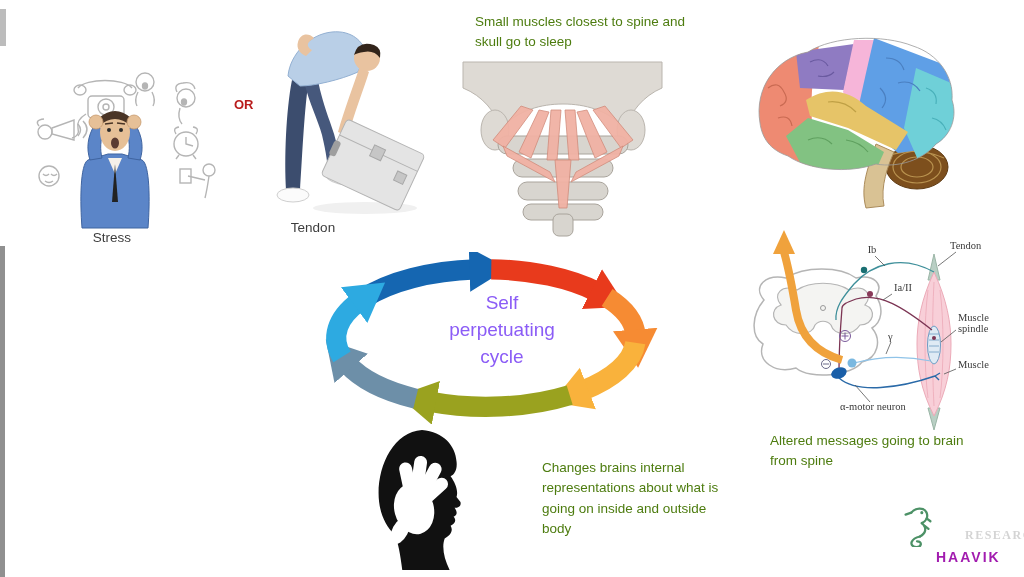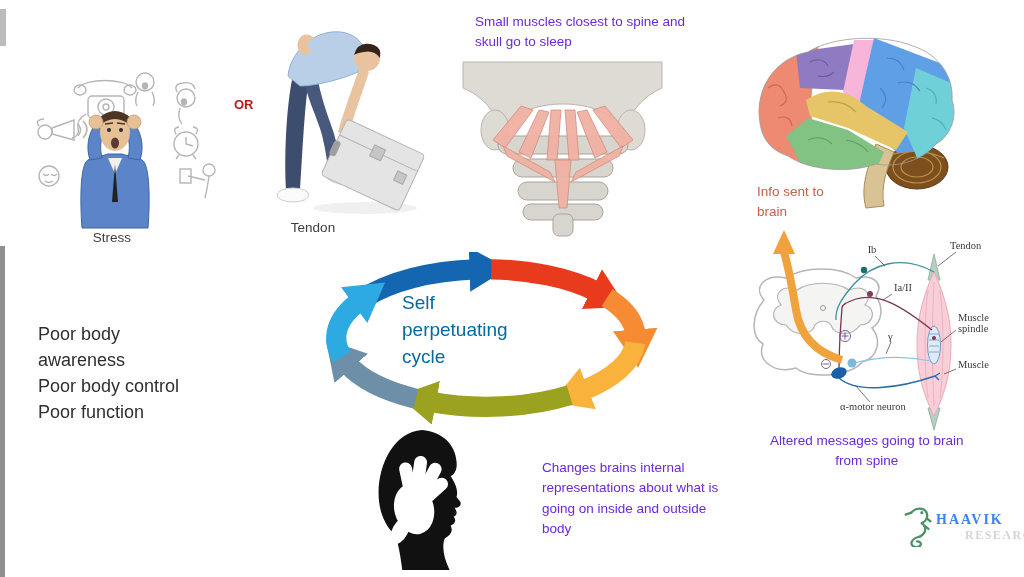--- a/index.html
+++ b/index.html
@@ -1,27 +1,27 @@
 <!DOCTYPE html>
 <html><head>
 <meta charset="utf-8">
 <style>
   html,body{margin:0;padding:0;background:#fff;}
   #canvas{position:relative;width:1024px;height:577px;background:#ffffff;overflow:hidden;
           font-family:"Liberation Sans",sans-serif;color:#3d3d3d;}
   .abs{position:absolute;}
   .pre{white-space:pre-line;}
   .caption{font-size:13.5px;color:#3d3d3d;}
-  .caption-sm{font-size:13.5px;line-height:1.5;color:#6d28d9;}
+  .caption-sm{font-size:13.5px;line-height:1.5;color:#4d7c0f;}
   .big-text{font-size:18px;line-height:1.44;color:#2f2f2f;}
-  .cycle-label{font-size:19px;line-height:1.42;color:#0369a1;text-align:left;}
+  .cycle-label{font-size:19px;line-height:1.42;color:#8b5cf6;text-align:center;}
   .info-caption{font-size:13.5px;line-height:1.5;color:#c55f4a;}
   .or-label{font-size:13px;font-weight:600;color:#b91c1c;}
   .center{text-align:center;}
-  .logo-top{font-family:Liberation Serif, serif;font-size:14px;letter-spacing:2px;color:#3b82f6;font-weight:bold;}
+  .logo-top{font-family:Liberation Sans, sans-serif;font-size:14px;letter-spacing:2px;color:#a21caf;font-weight:bold;margin-top:37px;}
   .logo-bottom{font-family:"Liberation Serif",serif;font-size:12px;letter-spacing:1.5px;color:#d4d4d4;font-weight:bold;}
   .copyright{font-size:14.5px;color:#2f566d;}
   .edge{background:#a9a9a9;}
   svg{display:block;}
   .rlabel{font-family:"Liberation Serif",serif;font-size:10.5px;fill:#3a3a3a;}
 </style>
 </head>
 <body>
 
 <div id="canvas">
@@ -198,22 +198,20 @@
         <path d="M30,90 q12,-4 14,8" stroke="#c96a52"></path>
         <path d="M62,34 q12,-6 18,4 M70,48 q10,2 16,-4" stroke="#6a5aa0"></path>
         <path d="M138,30 q14,0 18,12 M150,55 q14,-4 22,8 M132,60 q10,10 2,20" stroke="#4a7fc0"></path>
         <path d="M178,60 q12,4 10,16 M184,90 q10,2 14,12" stroke="#49b0ba"></path>
         <path d="M80,74 q16,-2 28,10" stroke="#bfa045"></path>
         <path d="M60,112 q14,-6 24,4 M98,112 q14,2 22,12" stroke="#5fa05f"></path>
       </g>
     </g>
     <path d="M12,95 C 6,60 28,30 60,24 C 85,8 135,6 165,18 C 190,26 206,48 204,72 C 210,90 202,108 188,116 C 175,132 150,140 128,136 C 100,146 60,142 40,128 C 22,122 14,110 12,95 z" fill="none" stroke="#9a9a9a" stroke-width="0.8"></path>
   </svg>
-  <div class="abs info-caption pre" style="left:757px;top:182px;">Info sent to
-brain</div>
 
   <svg class="abs" style="left:742px;top:228px;" width="278" height="205" viewBox="0 0 278 205">
 
     <g>
       <path d="M22,72 C 10,58 24,46 44,50 C 62,38 98,38 114,50 C 132,46 142,56 134,68 C 142,80 140,94 130,100 C 140,112 136,130 120,134 C 110,148 68,152 54,140 C 34,146 14,134 21,116 C 8,108 10,86 22,72 z" fill="#ffffff" stroke="#b5b5b5" stroke-width="1.5"></path>
       <path d="M55,62 C 40,56 30,66 39,77 C 27,81 30,97 44,97 C 52,109 70,108 73,97 C 77,92 85,92 89,97 C 92,108 110,109 118,97 C 132,97 135,81 123,77 C 132,66 122,56 107,62 C 94,53 68,53 55,62 z" fill="#f4f4f2" stroke="#b5b5b5" stroke-width="1.2"></path>
       <circle cx="81" cy="80" r="2.5" fill="none" stroke="#9a9a9a"></circle>
     </g>
 
     <g>
@@ -266,21 +264,21 @@
     </g>
     <text class="rlabel" x="130" y="25" text-anchor="middle">Ib</text>
     <text class="rlabel" x="208" y="21">Tendon</text>
     <text class="rlabel" x="152" y="63">Ia/II</text>
     <text class="rlabel" x="216" y="93">Muscle</text>
     <text class="rlabel" x="216" y="104">spindle</text>
     <text class="rlabel" x="146" y="112">γ</text>
     <text class="rlabel" x="216" y="140">Muscle</text>
     <text class="rlabel" x="98" y="182">α-motor neuron</text>
   </svg>
-  <div class="abs caption-sm pre" style="left:770px;top:431px;text-align:center;">Altered messages going to brain
+  <div class="abs caption-sm pre" style="left:770px;top:431px;">Altered messages going to brain
 from spine</div>
 
   <svg class="abs" style="left:308px;top:252px;" width="356" height="172" viewBox="0 0 350 170">
     <defs>
       <marker id="m0" markerWidth="2.2" markerHeight="2.6" refX="0.3" refY="1.3" orient="auto" markerUnits="strokeWidth">
           <path d="M0,0.2 L1.9,1.3 L0,2.4 z" fill="#1566b1"></path>
         </marker>
       <marker id="m1" markerWidth="2.2" markerHeight="2.6" refX="0.3" refY="1.3" orient="auto" markerUnits="strokeWidth">
           <path d="M0,0.2 L1.9,1.3 L0,2.4 z" fill="#e83a1c"></path>
         </marker>
@@ -307,24 +305,20 @@
       <path d="M322.6,89.7 A148,68 0 0 1 270.1,137.1" marker-end="url(#m3)" stroke="#f9b23c"></path>
       <path d="M257.7,141.4 A148,68 0 0 1 119.6,148" marker-end="url(#m4)" stroke="#9aa21f"></path>
       <path d="M105.5,145 A148,68 0 0 1 37.8,110.5" marker-end="url(#m5)" stroke="#6d8fa8"></path>
       <path d="M32.7,103.7 A148,68 0 0 1 49.5,49" marker-end="url(#m6)" stroke="#2daae1"></path>
     </g>
   </svg>
   <div class="abs cycle-label pre" style="left:402px;top:290px;width:200px;">Self
 perpetuating
 cycle</div>
 
-  <div class="abs big-text pre" style="left:38px;top:322px;">Poor body
-awareness
-Poor body control
-Poor function</div>
 
   <svg class="abs" style="left:362px;top:424px;" width="118" height="148" viewBox="0 0 118 150">
     <path fill="#111" d="M60,6 C 82,8 94,22 95,38 C 96,46 93,51 89,53 C 94,60 97,68 95,74 L 99,79 C 100,83 97,85 93,85 C 96,89 96,92 92,94 C 95,97 94,101 89,103 C 92,108 89,113 83,116 C 80,124 82,136 88,148 L 40,148 C 38,132 36,120 32,112 C 22,102 16,88 16,70 C 16,40 32,8 60,6 z"></path>
     <g fill="#fff">
       <ellipse cx="52" cy="86" rx="20" ry="26" transform="rotate(-15 52 86)"></ellipse>
       <rect x="-6.5" y="-48" width="13" height="56" rx="6.5" transform="translate(52,86) rotate(-12)"></rect>
       <rect x="-6.5" y="-54" width="13" height="62" rx="6.5" transform="translate(52,86) rotate(8)"></rect>
       <rect x="-6.5" y="-52" width="13" height="60" rx="6.5" transform="translate(52,86) rotate(28)"></rect>
       <rect x="-6.5" y="-44" width="13" height="52" rx="6.5" transform="translate(52,86) rotate(48)"></rect>
       <ellipse cx="38" cy="108" rx="8" ry="15" transform="rotate(28 38 108)"></ellipse>

